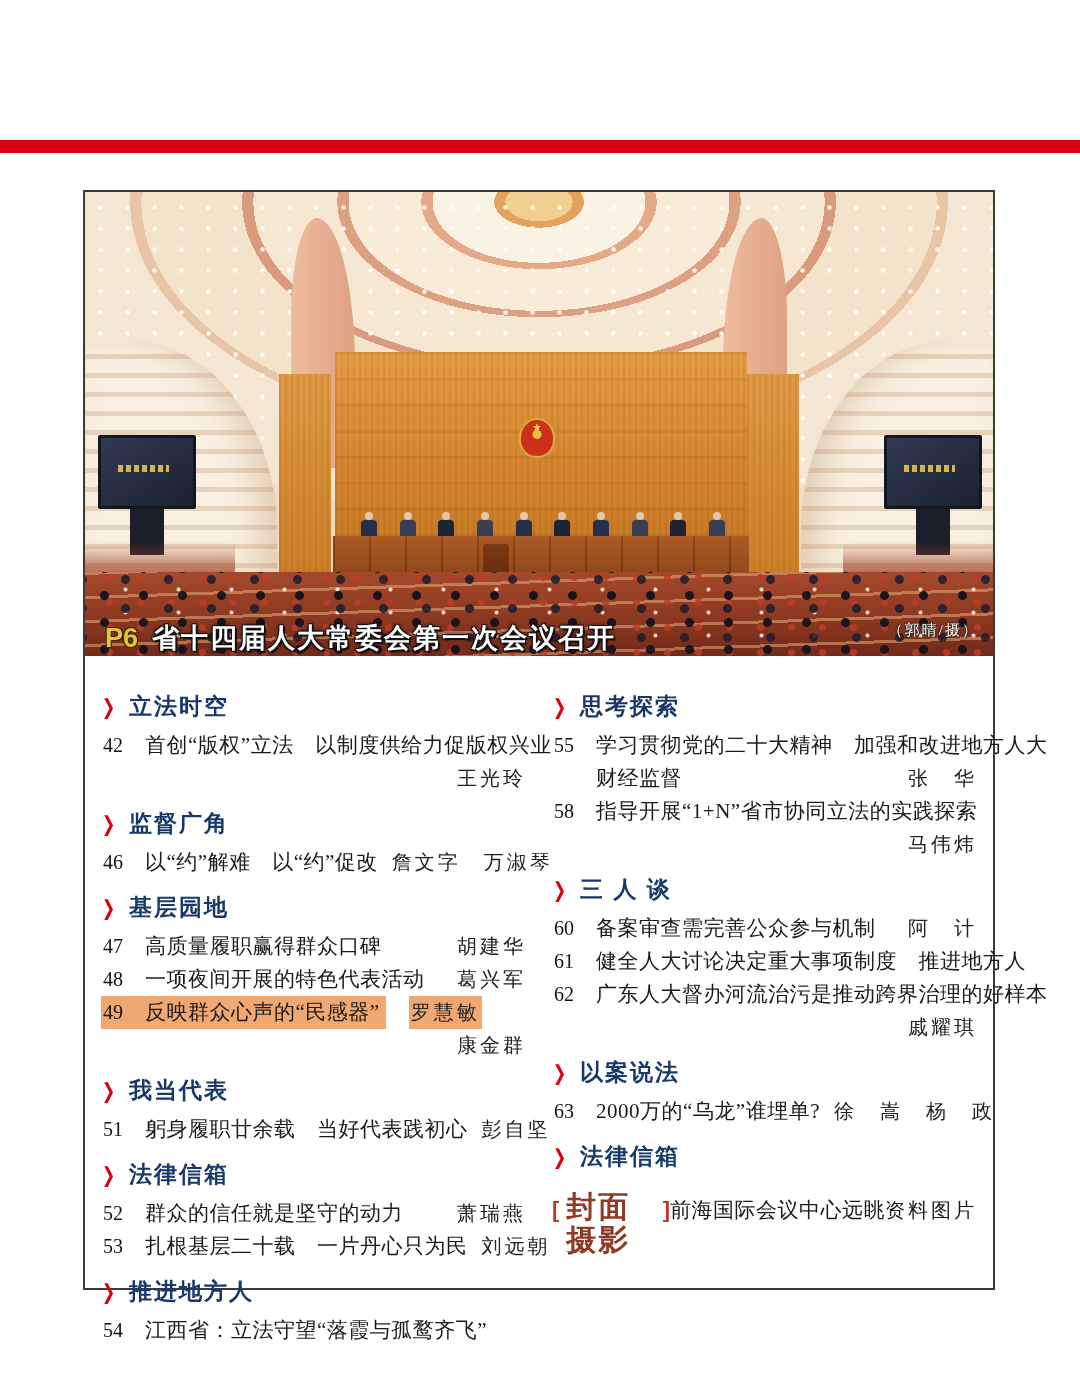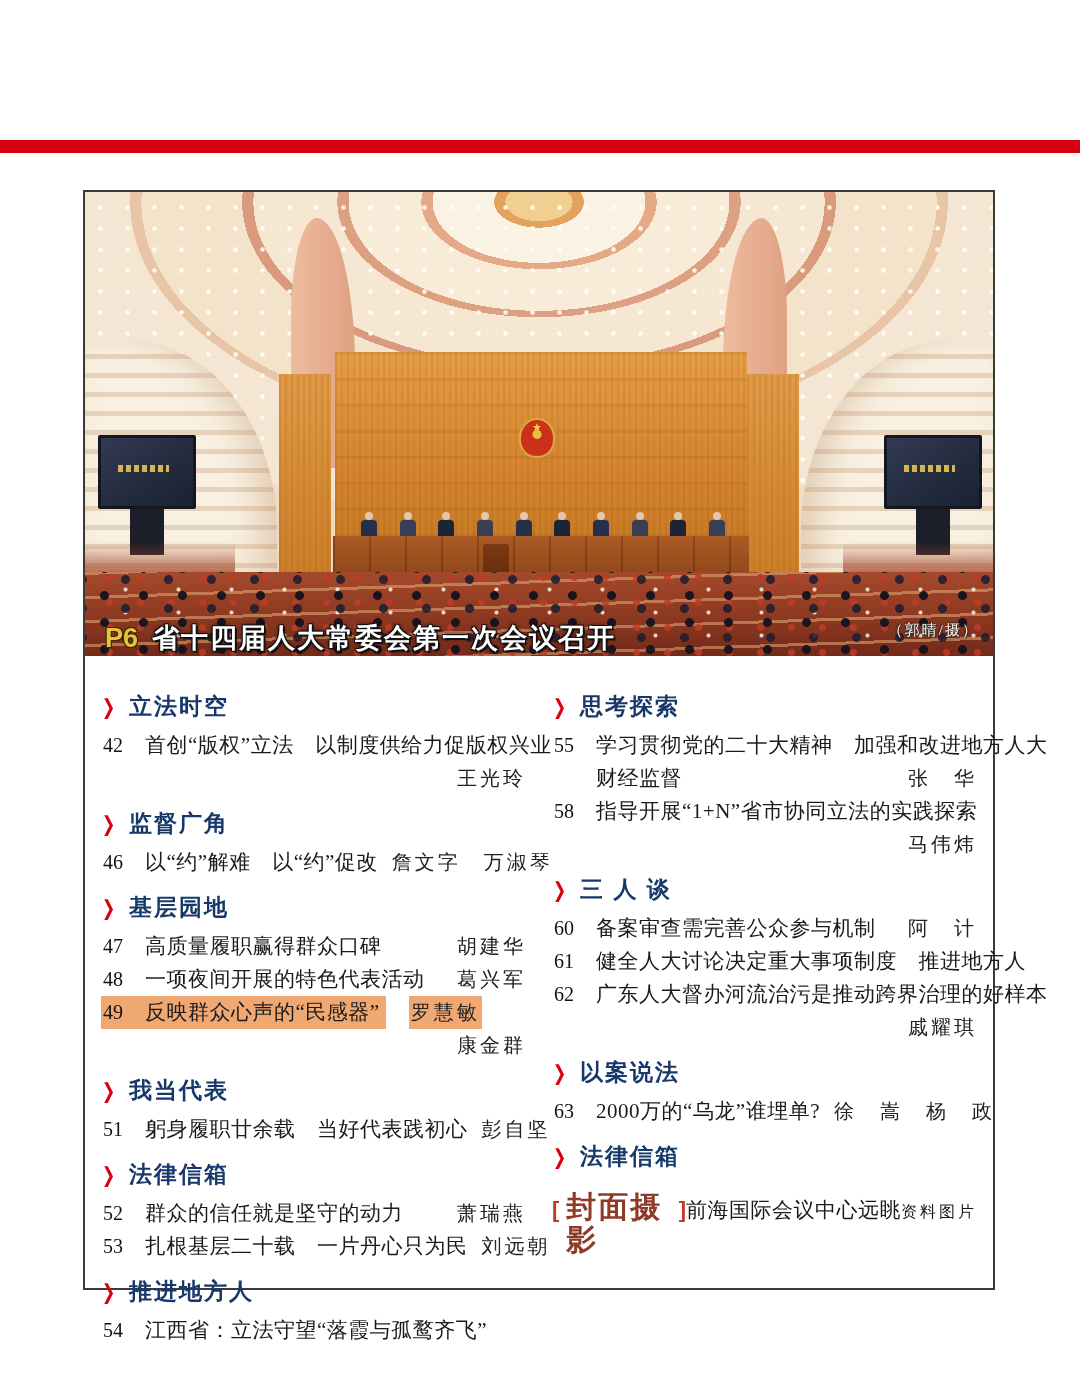--- a/index.html
+++ b/index.html
@@ -104,21 +104,21 @@
   .pnum{width:42px;flex:none;font-size:20px;color:#111;}
   .etitle{font-size:21px;letter-spacing:.5px;white-space:nowrap;}
   .eauthor{margin-left:auto;padding-left:8px;white-space:nowrap;font-size:20px;letter-spacing:3px;color:#222;}
   .entry.hl .lmain{background:var(--highlight-orange,#f0a873);}
   .entry.hl .eauthor{background:var(--highlight-orange,#f0a873);padding:0 2px;margin-left:23px;}
   .cover-row{display:flex;align-items:baseline;margin-top:18px;line-height:33px;}
   .bracket{color:#c33a2b;font-weight:bold;font-size:22px;font-family:"Liberation Sans",sans-serif;}
   .cover-label{color:var(--cover-maroon,#8d3b26);font-weight:bold;font-size:30px;letter-spacing:2px;
     font-family:"Liberation Sans","DejaVu Sans",sans-serif;margin:0 7px;}
   .cover-title{font-size:21px;letter-spacing:.5px;white-space:nowrap;}
-  .cover-credit{margin-left:auto;font-size:16px;letter-spacing:3px;white-space:nowrap;}
+  .cover-credit{margin-left:auto;font-size:20px;letter-spacing:3px;white-space:nowrap;}
 </style>
 </head>
 <body>
 
 <div class="red-bar"></div>
 
 <div class="content-box">
 
   <div class="photo">
     <div class="dome"></div>

